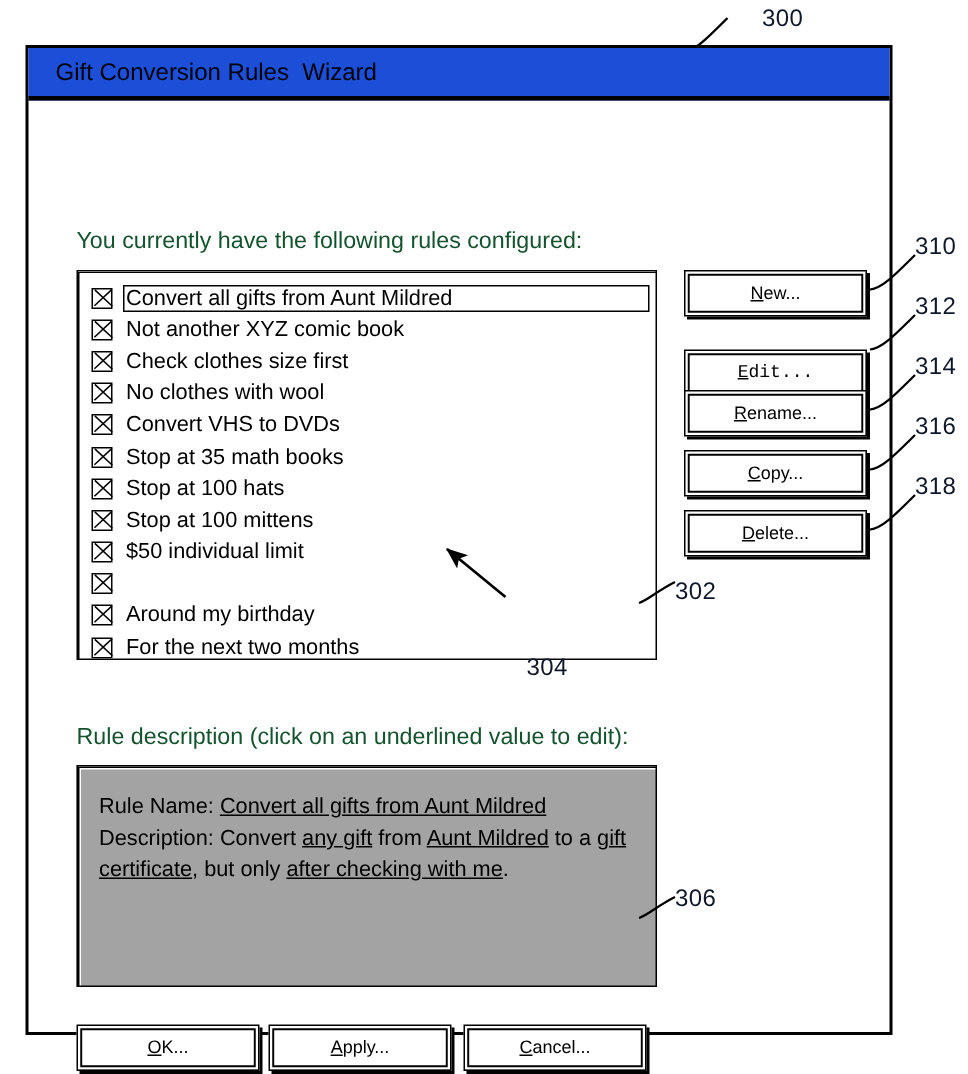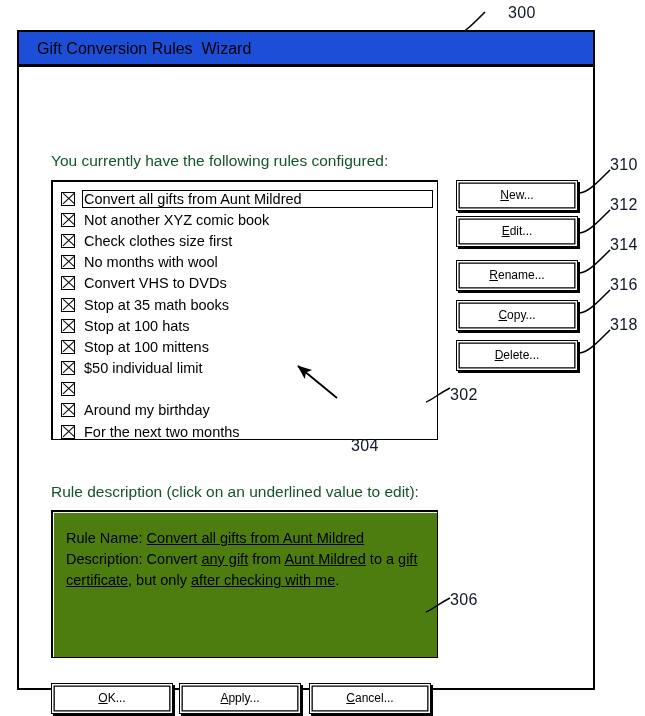--- a/index.html
+++ b/index.html
@@ -127,21 +127,21 @@
     color:#000;
     box-shadow: 2px 2px 0 0 #000, inset 0 0 0 1.5px #ffffff, inset 0 0 0 2.8px #000;
     cursor:default;
   }
   .btn span{position:relative;top:-0.5px;}
   .mn{text-decoration:underline;}
 
   
   .descbox{
     position:absolute;
-    background:#4d7c0f;
+    background:#a3a3a3;
     border:1px solid #000;
     box-shadow: inset 1px 1px 0 0 #000, inset 2px 2px 0 0 #fff;
     box-sizing:border-box;
   }
   .desc-text{
     position:absolute;
     left:14px; top:17px; right:14px;
     font-size:14.5px;
     line-height:21px;
     color:#000;
@@ -177,21 +177,21 @@
             <div class="rule-row">
               <span class="cbx"></span>
               <span class="rule-text">Not another XYZ comic book</span>
             </div>
             <div class="rule-row">
               <span class="cbx"></span>
               <span class="rule-text">Check clothes size first</span>
             </div>
             <div class="rule-row">
               <span class="cbx"></span>
-              <span class="rule-text">No months with wool</span>
+              <span class="rule-text">No clothes with wool</span>
             </div>
             <div class="rule-row">
               <span class="cbx"></span>
               <span class="rule-text">Convert VHS to DVDs</span>
             </div>
             <div class="rule-row">
               <span class="cbx"></span>
               <span class="rule-text">Stop at 35 math books</span>
             </div>
             <div class="rule-row">
@@ -227,21 +227,21 @@
           </marker>
         </defs>
         <line x1="48" y1="40" x2="9" y2="8" stroke="#000" stroke-width="1.8" marker-end="url(#ah304)"></line>
       </svg>
       <div class="ref" style="left:332px;top:327px;margin-top:40px;">304</div>
 
       <div id="side-buttons">
           <div class="btn" style="left: 437px; top: 110px; width: 122px; height: 31px;">
             <span><span class="mn">N</span><span>ew...</span></span>
           </div>
-          <div class="btn" style="left: 437px; top: 146px; width: 122px; height: 31px;">
+          <div class="btn" style="left: 437px; top: 163px; width: 122px; height: 31px; font-family: Liberation Mono, monospace;">
             <span><span class="mn">E</span><span>dit...</span></span>
           </div>
           <div class="btn" style="left: 437px; top: 190px; width: 122px; height: 31px;">
             <span><span class="mn">R</span><span>ename...</span></span>
           </div>
           <div class="btn" style="left: 437px; top: 230px; width: 122px; height: 31px;">
             <span><span class="mn">C</span><span>opy...</span></span>
           </div>
           <div class="btn" style="left: 437px; top: 270px; width: 122px; height: 31px;">
             <span><span class="mn">D</span><span>elete...</span></span>

